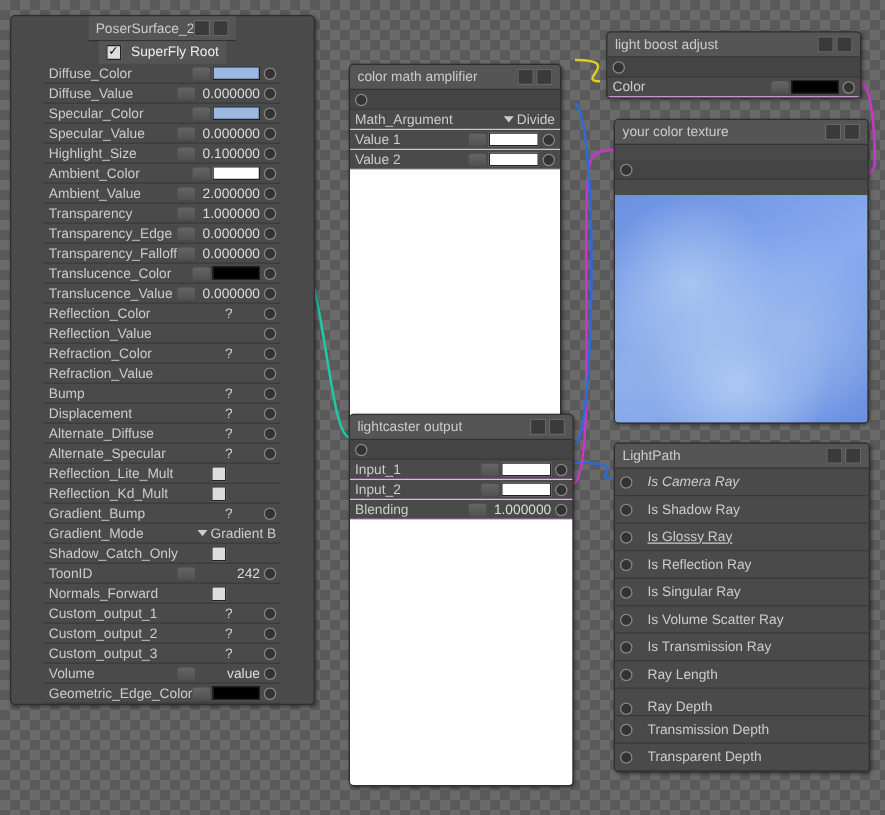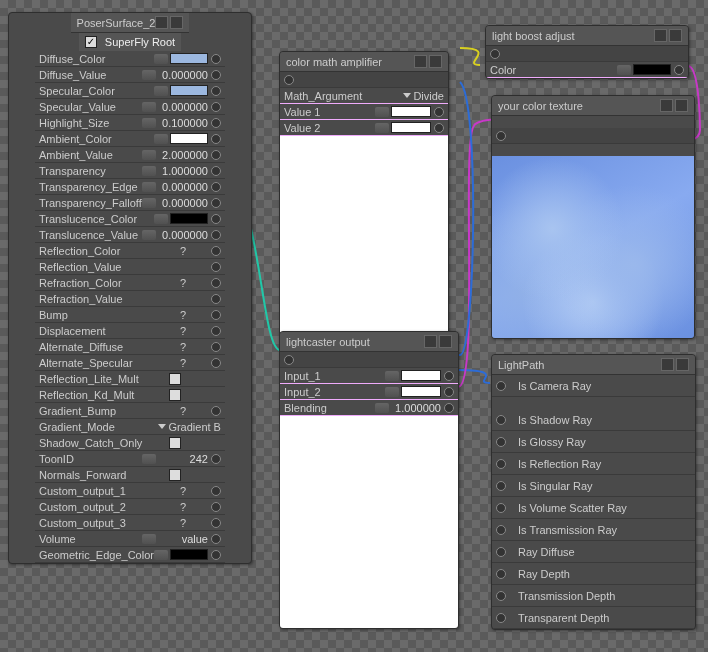--- a/index.html
+++ b/index.html
@@ -349,53 +349,53 @@
 
 <div class="node outputs" style="left:491px;top:354px;width:205px;">
   <div class="title">
     <span class="t">LightPath</span>
     <div class="title-icons">
         <div></div>
         <div></div>
       </div>
   </div>
   <div id="lightpath-rows">
-      <div class="row" style="height: 22px;">
+      <div class="row" style="height: 22px; font-style: italic;">
         <div class="dot"></div>
         <span style="margin-left: 6px;">Is Camera Ray</span>
       </div>
-      <div class="row" style="height: 22px; margin-top: 12px;">
+      <div class="row" style="height: 22px;">
         <div class="dot"></div>
         <span style="margin-left: 6px;">Is Shadow Ray</span>
       </div>
       <div class="row" style="height: 22px;">
         <div class="dot"></div>
-        <span style="margin-left: 6px;">Is Glossy Ray</span>
+        <span style="margin-left: 6px; text-decoration: underline;">Is Glossy Ray</span>
       </div>
       <div class="row" style="height: 22px;">
         <div class="dot"></div>
         <span style="margin-left: 6px;">Is Reflection Ray</span>
       </div>
       <div class="row" style="height: 22px;">
         <div class="dot"></div>
         <span style="margin-left: 6px;">Is Singular Ray</span>
       </div>
       <div class="row" style="height: 22px;">
         <div class="dot"></div>
         <span style="margin-left: 6px;">Is Volume Scatter Ray</span>
       </div>
       <div class="row" style="height: 22px;">
         <div class="dot"></div>
         <span style="margin-left: 6px;">Is Transmission Ray</span>
       </div>
       <div class="row" style="height: 22px;">
         <div class="dot"></div>
-        <span style="margin-left: 6px;">Ray Diffuse</span>
-      </div>
-      <div class="row" style="height: 22px;">
+        <span style="margin-left: 6px;">Ray Length</span>
+      </div>
+      <div class="row" style="height: 22px; align-items: flex-end;">
         <div class="dot"></div>
         <span style="margin-left: 6px;">Ray Depth</span>
       </div>
       <div class="row" style="height: 22px;">
         <div class="dot"></div>
         <span style="margin-left: 6px;">Transmission Depth</span>
       </div>
       <div class="row" style="height: 22px;">
         <div class="dot"></div>
         <span style="margin-left: 6px;">Transparent Depth</span>

